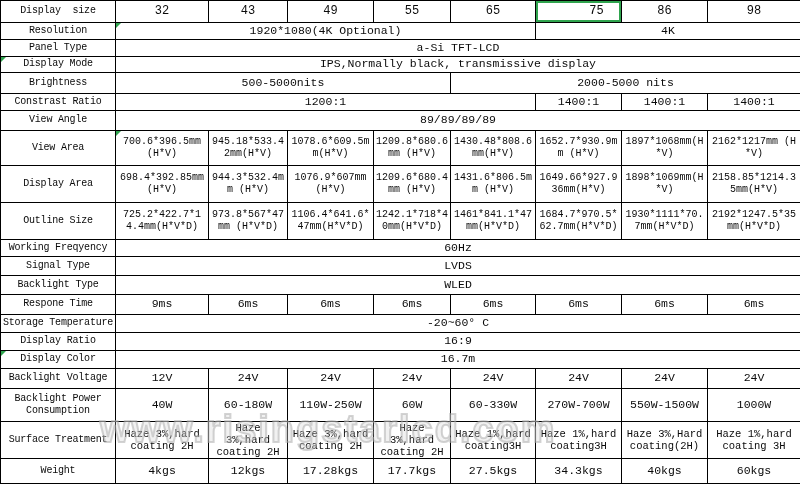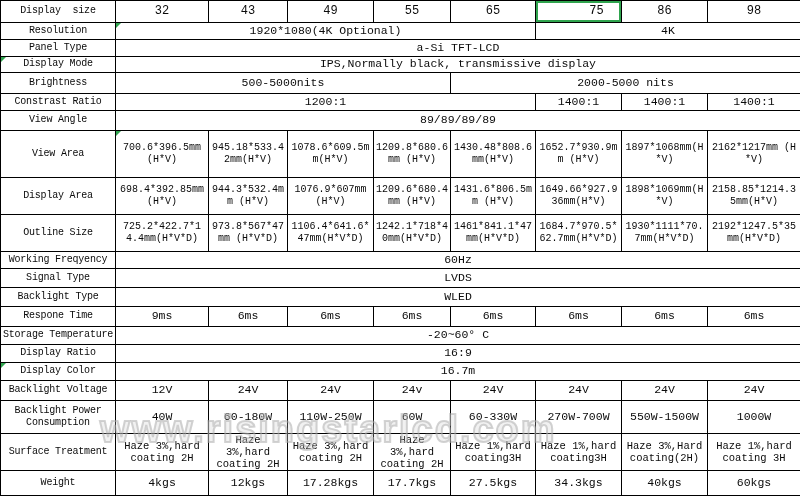--- a/index.html
+++ b/index.html
@@ -94,21 +94,21 @@
         <td class="label">Constrast Ratio</td>
         <td colspan="5">1200:1</td>
         <td>1400:1</td>
         <td>1400:1</td>
         <td>1400:1</td>
       </tr>
       <tr style="height: 20px;">
         <td class="label">View Angle</td>
         <td colspan="8">89/89/89/89</td>
       </tr>
-      <tr class="dims" style="height: 47px;">
+      <tr class="dims" style="height: 35px;">
         <td class="label">View Area</td>
         <td style="position: relative;">700.6*396.5mm(H*V)<span class="tri"></span></td>
         <td>945.18*533.42mm(H*V)</td>
         <td>1078.6*609.5mm(H*V)</td>
         <td>1209.8*680.6 mm (H*V)</td>
         <td>1430.48*808.6 mm(H*V)</td>
         <td>1652.7*930.9mm (H*V)</td>
         <td>1897*1068mm(H*V)</td>
         <td>2162*1217mm (H*V)</td>
       </tr>

